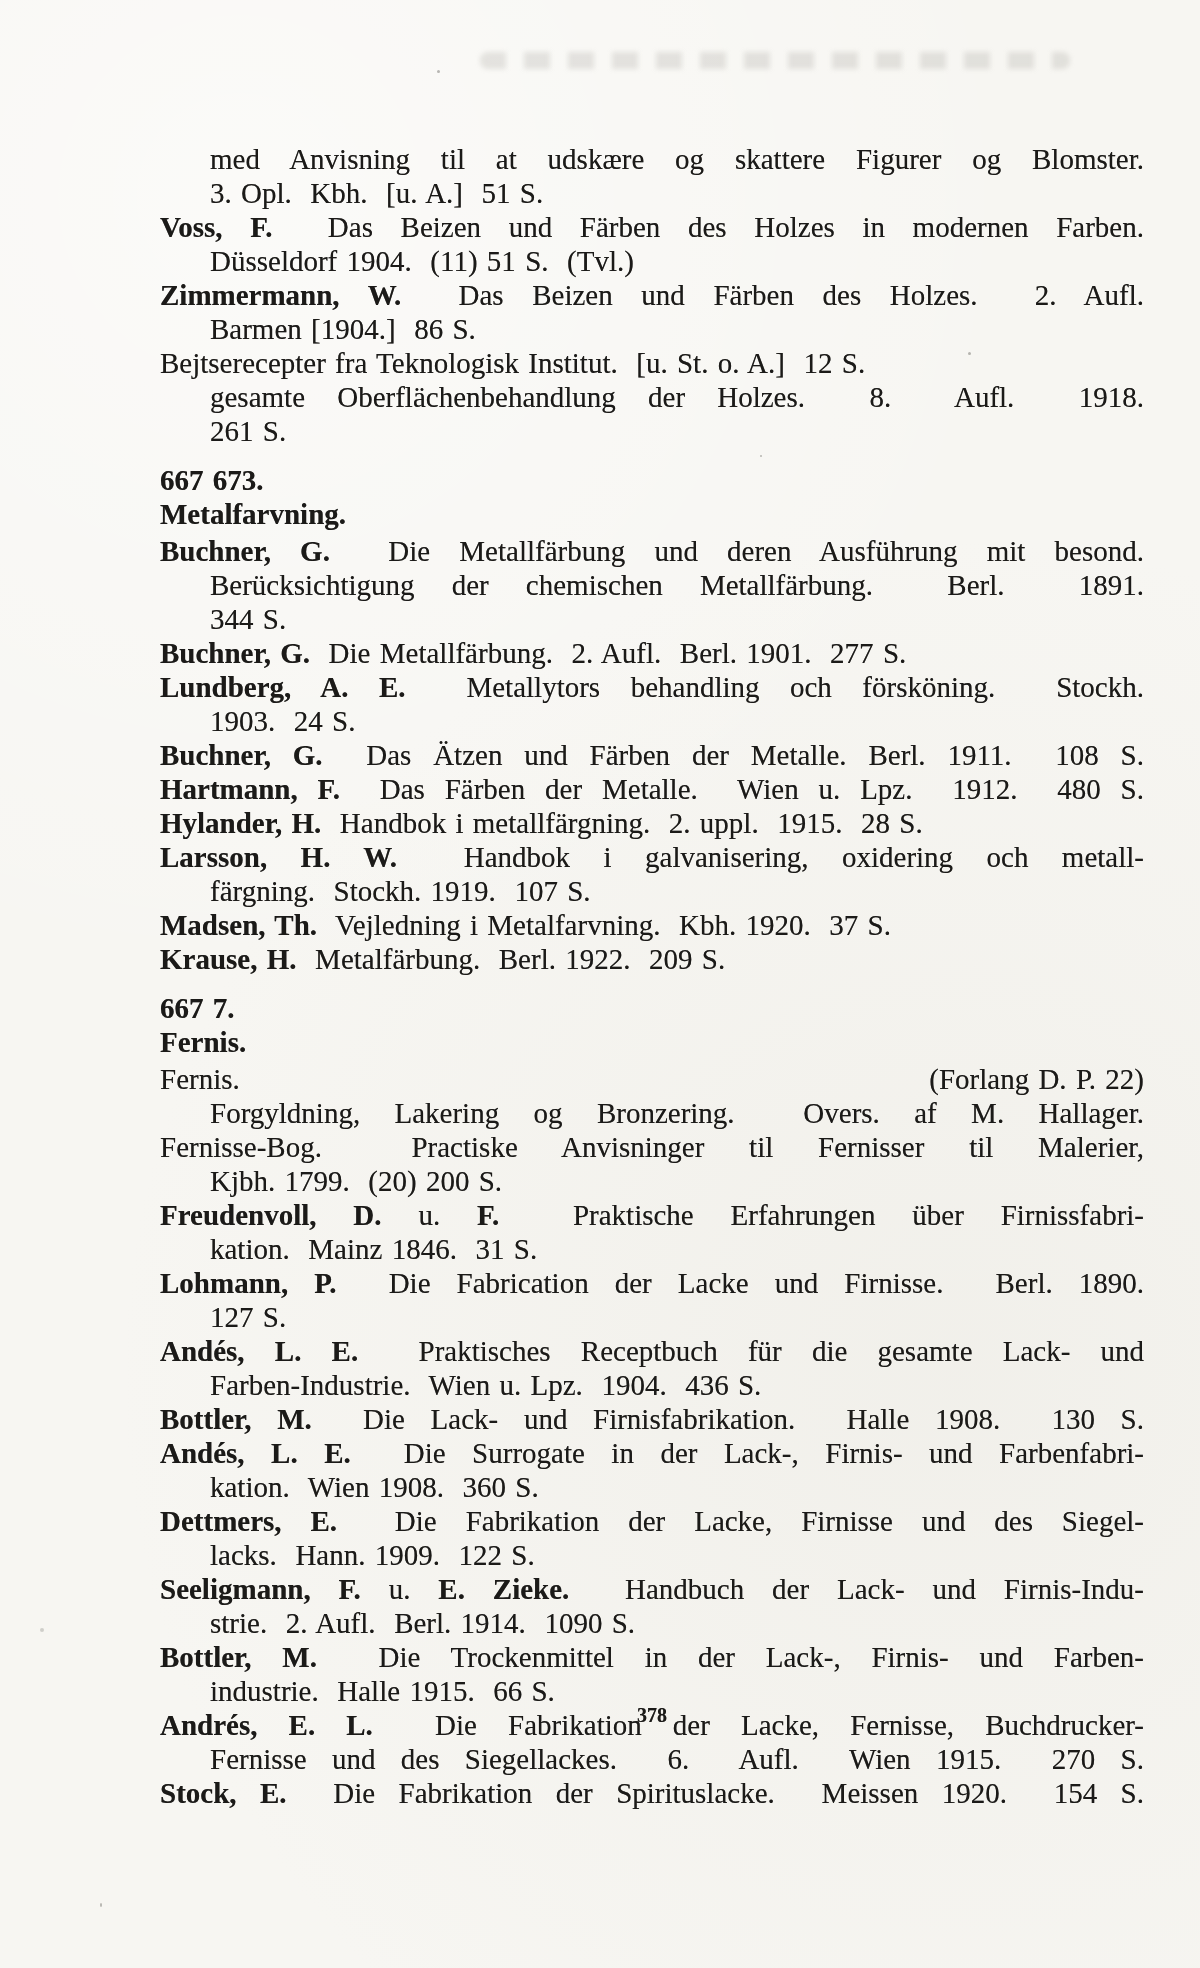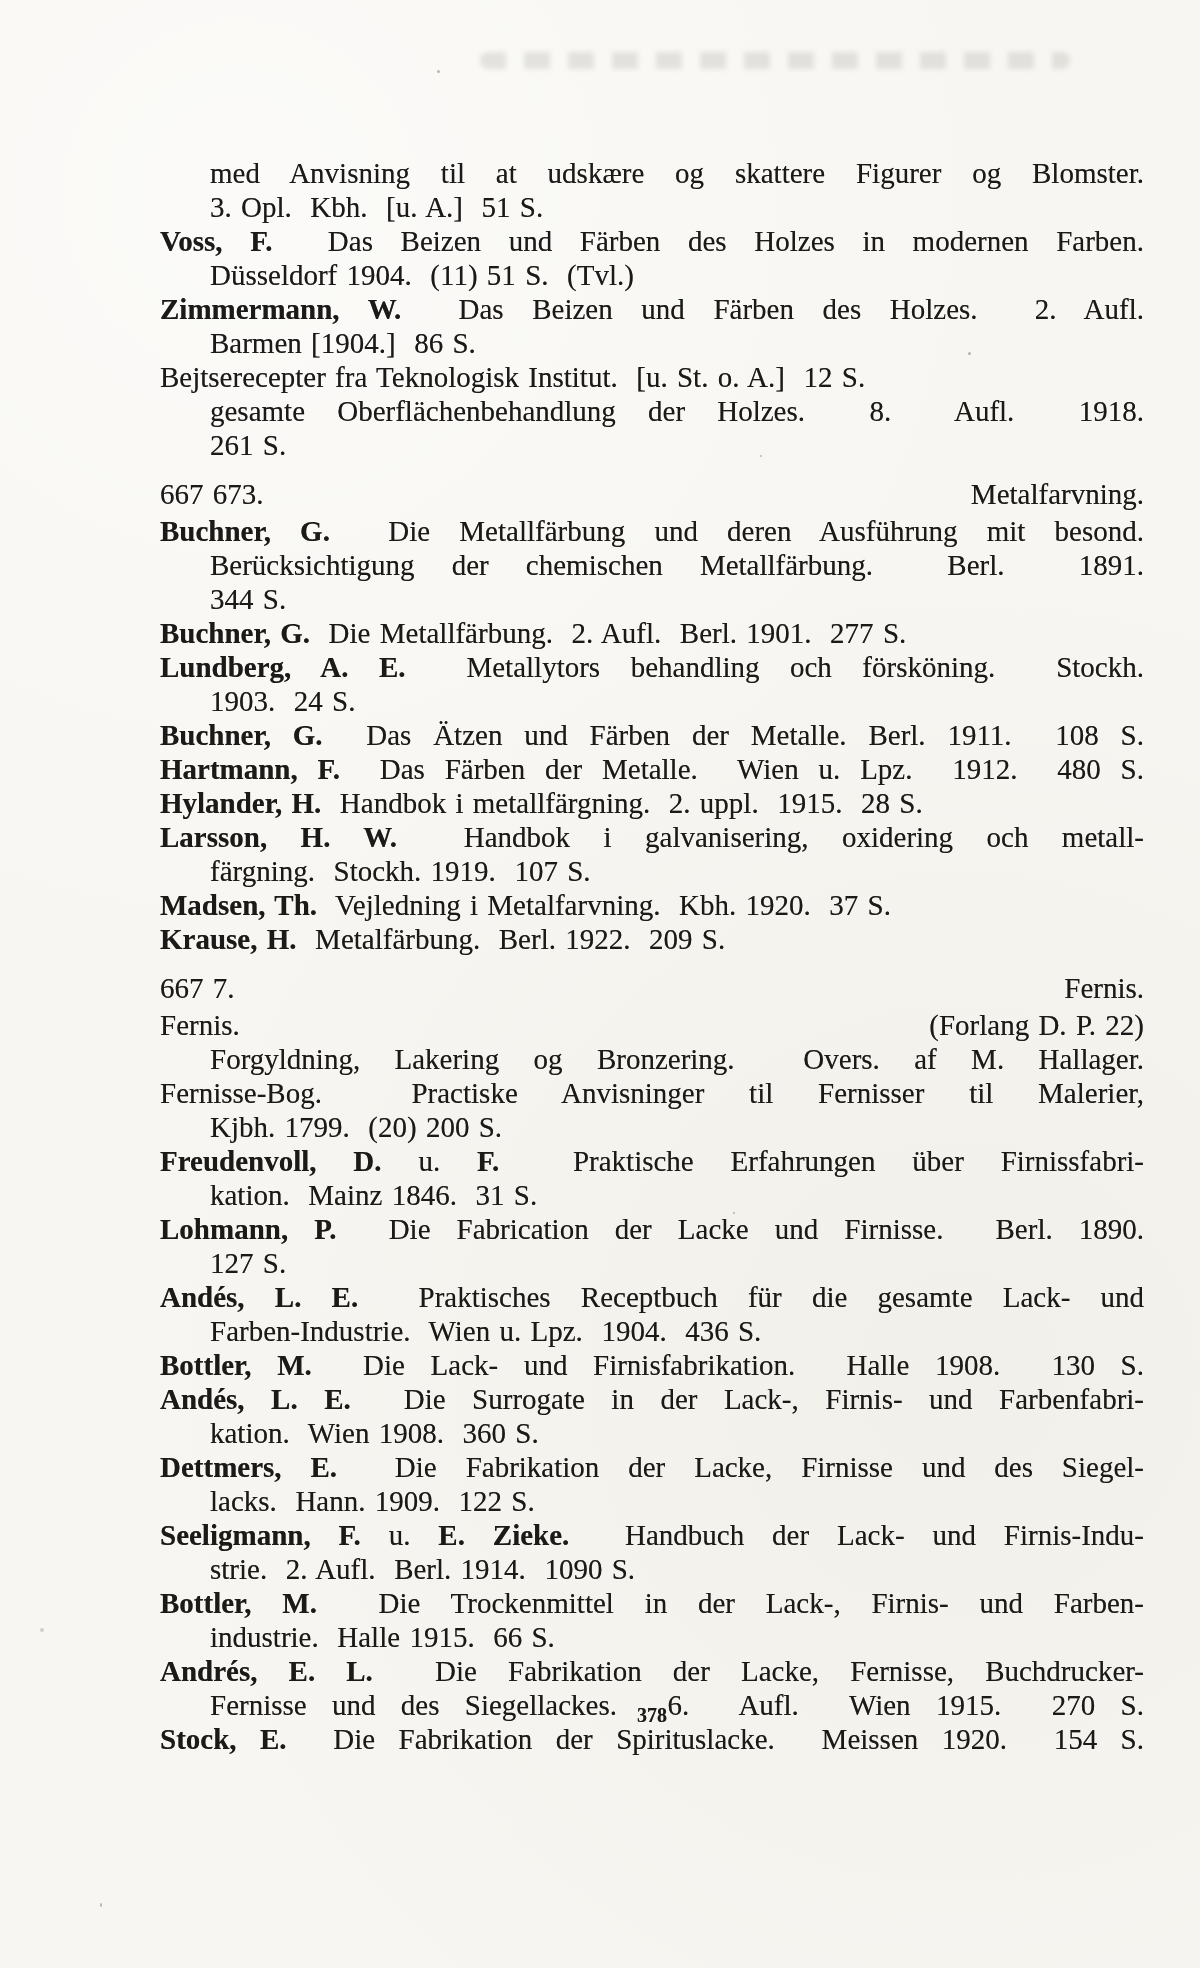--- a/index.html
+++ b/index.html
@@ -29,33 +29,33 @@
   .speck { position: absolute; width: 3px; height: 3px; border-radius: 50%;
            background: rgba(60,58,52,0.35); }
   .s1 { left: 437px; top: 70px; }
   .s2 { left: 968px; top: 352px; }
   .s3 { left: 760px; top: 455px; width: 2px; height: 2px; }
   .s4 { left: 40px;  top: 1628px; width: 4px; height: 4px; opacity: .6; }
   .s5 { left: 100px; top: 1903px; width: 2px; height: 4px; }
   .s6 { left: 733px; top: 1212px; width: 2px; height: 2px; }
 
   .textblock {
-    position: absolute; left: 160px; top: 156px; width: 984px;
+    position: absolute; left: 160px; top: 142px; width: 984px;
     font-size: 29px; line-height: 34px;
     word-spacing: 0.07em;
     text-shadow: 0 0 0.5px rgba(20,18,16,0.55);
   }
   .line { white-space: pre-wrap; }
   .line.cont { padding-left: 50px; }
   .line.just { text-align: justify; text-align-last: justify; }
   .b { font-weight: bold; margin-top: 48px; }
   .line.heading {
     display: flex; justify-content: space-between;
-    font-weight: normal;
-    margin-top: 15px; margin-bottom: 3px;
+    font-weight: bold;
+    margin-top: 15px; margin-bottom: 3px; flex-direction: column;
   }
   .line.duo { display: flex; justify-content: space-between; }
   .pagenum {
     position: absolute; left: 160px; top: 1704px; width: 984px;
     text-align: center; font-size: 20px;
     text-shadow: 0 0 0.5px rgba(20,18,16,0.55);
     font-weight: bold;
   }
 </style>
 </head>

